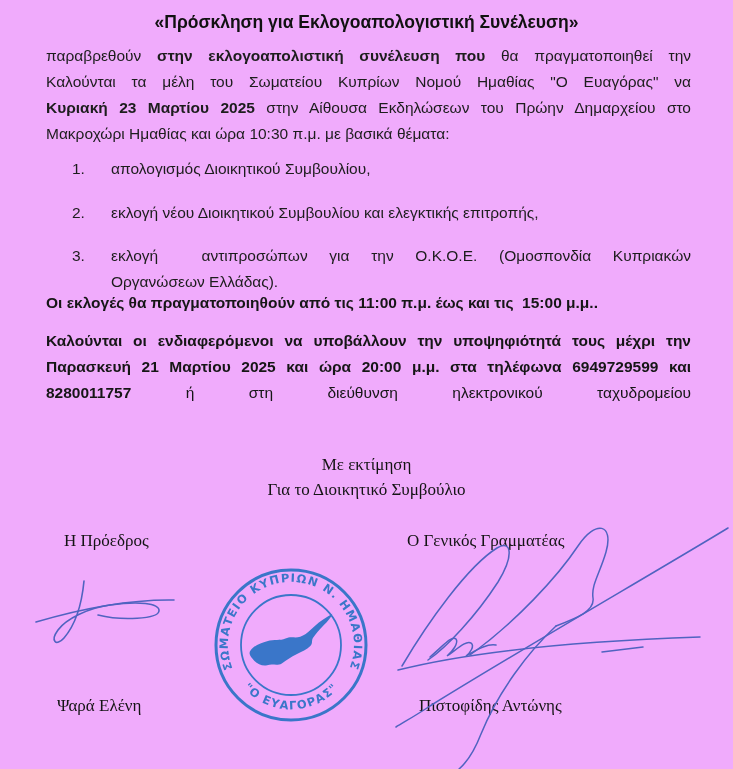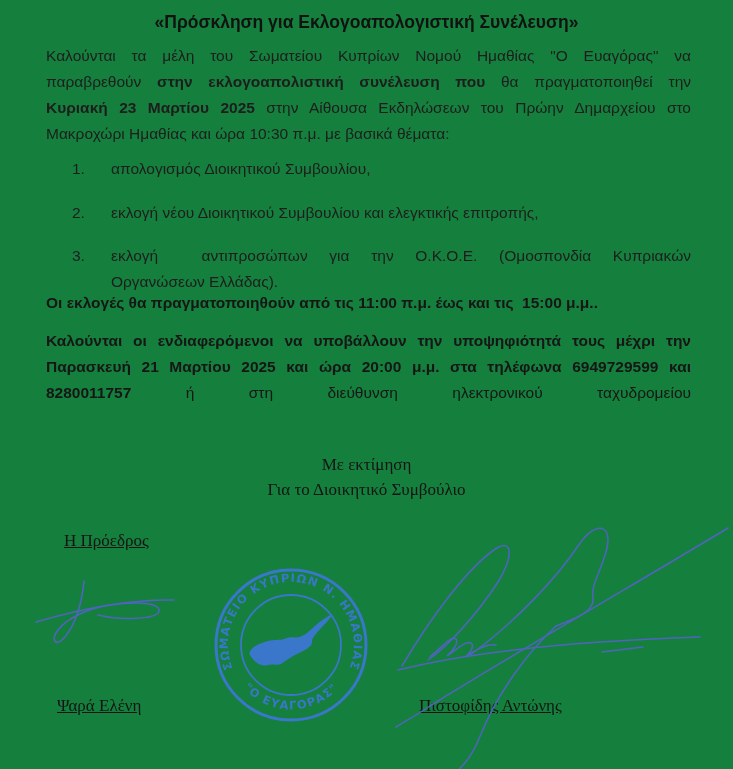--- a/index.html
+++ b/index.html
@@ -1,17 +1,17 @@
 <!DOCTYPE html>
 <html><head>
 <meta charset="utf-8">
 <style>
   html,body{margin:0;padding:0;background:#ffffff;}
   .page{
-    position:relative;width:733px;height:769px;background:#15803d;overflow:hidden;
+    position:relative;width:733px;height:769px;background:#f0abfc;overflow:hidden;
     font-family:"Liberation Sans",sans-serif;color:#1d1d1d;
   }
   .doc-title{
     position:absolute;top:12px;left:0;width:100%;text-align:center;
     font-size:17.5px;font-weight:bold;color:#111;
   }
   .para{position:absolute;left:46px;width:645px;font-size:15.5px;line-height:26px;}
   .jline{text-align:justify;text-align-last:justify;white-space:pre-wrap;}
   .pline{white-space:pre-wrap;}
   .b{font-weight:bold;}
@@ -19,36 +19,35 @@
   .list-item{position:absolute;left:72px;width:619px;font-size:15.5px;line-height:26px;}
   .list-item .num{position:absolute;left:0;top:0;}
   .list-item .txt{margin-left:39px;}
   .closing{
     position:absolute;top:452px;left:0;width:100%;text-align:center;
     font-family:"Liberation Serif",serif;font-size:17px;line-height:25px;color:#141414;
   }
   .role-label,.name-label{
     position:absolute;font-family:"Liberation Serif",serif;font-size:17px;color:#141414;
     white-space:nowrap;
-    text-decoration:underline;
   }
   .stamp-box{position:absolute;left:210px;top:564px;width:162px;height:162px;}
   .stamp-text{font-family:"DejaVu Sans",sans-serif;font-weight:bold;font-size:11.5px;letter-spacing:1.2px;}
   .sig-overlay{position:absolute;left:0;top:0;width:733px;height:769px;pointer-events:none;}
 </style>
 </head>
 <body>
 
 <div class="page">
 
   <div class="doc-title">«Πρόσκληση για Εκλογοαπολογιστική Συνέλευση»</div>
 
   <div class="para" style="top:43px">
+    <div class="jline"><span>παραβρεθούν </span><span class="b">στην εκλογοαπολιστική συνέλευση που</span><span> θα πραγματοποιηθεί την</span></div>
     <div class="jline"><span>Καλούνται τα μέλη του Σωματείου Κυπρίων Νομού Ημαθίας "Ο Ευαγόρας" να</span></div>
-    <div class="jline"><span>παραβρεθούν </span><span class="b">στην εκλογοαπολιστική συνέλευση που</span><span> θα πραγματοποιηθεί την</span></div>
     <div class="jline"><span class="b">Κυριακή 23 Μαρτίου 2025</span><span> στην Αίθουσα Εκδηλώσεων του Πρώην Δημαρχείου στο</span></div>
     <div class="pline"><span>Μακροχώρι Ημαθίας και ώρα 10:30 π.μ. με βασικά θέματα:</span></div>
   </div>
 
   <div class="list-item" style="top:156px">
     <span class="num">1.</span>
     <div class="txt">απολογισμός Διοικητικού Συμβουλίου,</div>
   </div>
   <div class="list-item" style="top:200px">
     <span class="num">2.</span>
@@ -69,20 +68,21 @@
     <div class="jline"><span>Παρασκευή 21 Μαρτίου 2025 και ώρα 20:00 μ.μ. στα τηλέφωνα </span><span style="font-weight:bold">6949729599 και</span></div>
     <div class="jline"><span>8280011757</span><span style="font-weight:normal"> ή στη διεύθυνση ηλεκτρονικού ταχυδρομείου</span></div>
   </div>
 
   <div class="closing">
     <div>Με εκτίμηση</div>
     <div>Για το Διοικητικό Συμβούλιο</div>
   </div>
 
   <div class="role-label" style="left:64px;top:531px">Η Πρόεδρος</div>
+  <div class="role-label" style="left:407px;top:531px">Ο Γενικός Γραμματέας</div>
 
   <div class="name-label" style="left:57px;top:696px">Ψαρά Ελένη</div>
   <div class="name-label" style="left:419px;top:696px">Πιστοφίδης Αντώνης</div>
 
   <svg class="stamp-box" viewBox="-81 -81 162 162">
     <circle cx="0" cy="0" r="75" fill="none" stroke-width="3" stroke="#3a76c9"></circle>
     <circle cx="0" cy="0" r="50" fill="none" stroke-width="1.8" stroke="#3a76c9"></circle>
     <path id="arcTop" d="M -59 22 A 63 63 0 1 1 59 22" fill="none" stroke="none"></path>
     <path id="arcBottom" d="M -52 37 A 63 63 0 0 0 52 37" fill="none" stroke="none"></path>
     <text class="stamp-text" fill="#3a76c9">

